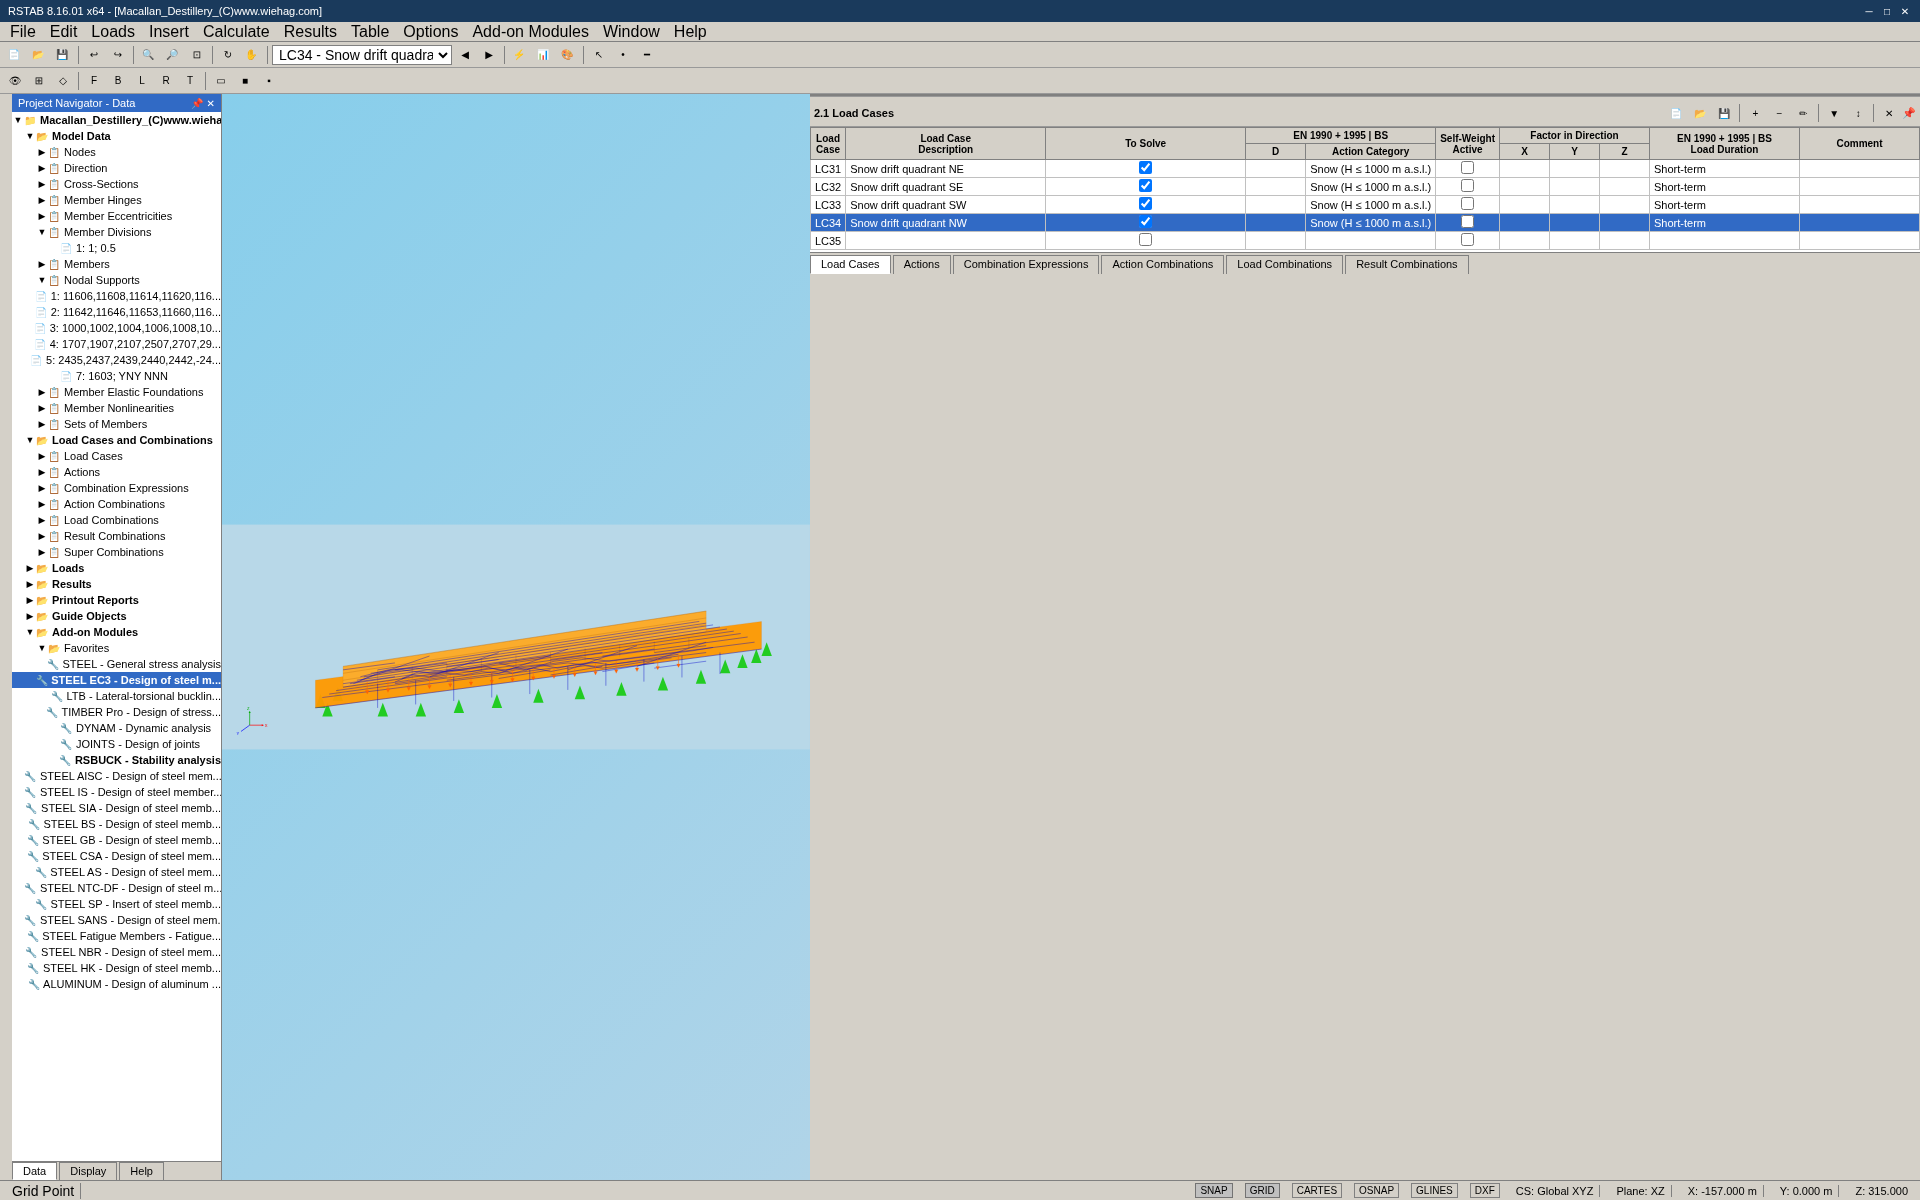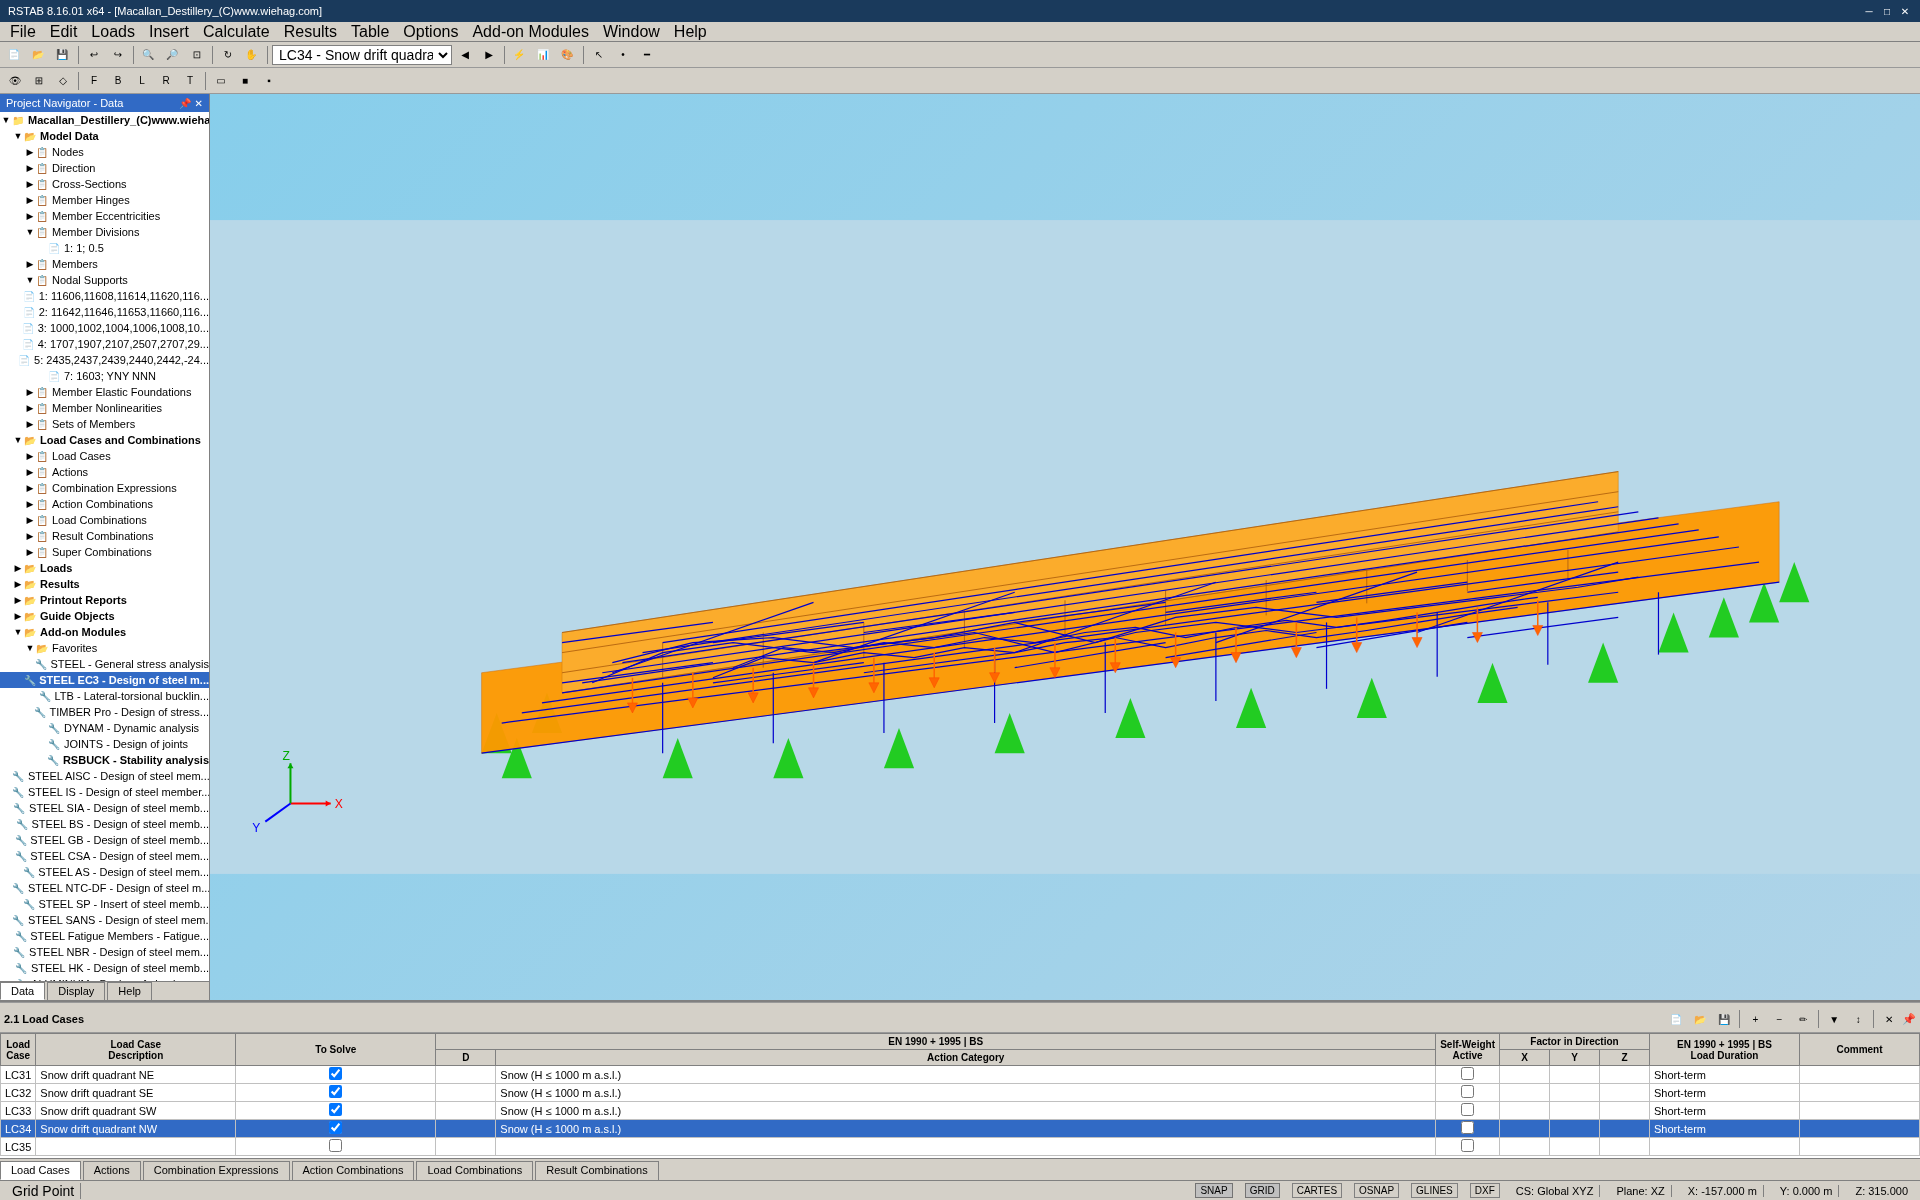--- a/index.html
+++ b/index.html
@@ -15,21 +15,21 @@
     #menu-bar { background: #d4d0c8; height: 20px; display: flex; align-items: center; border-bottom: 1px solid #808080; padding: 0 4px; gap: 2px; }
     #menu-bar .menu-item { padding: 2px 6px; font-size: 16px; cursor: pointer; }
 
     
     #toolbar1, #toolbar2 { background: #d4d0c8; height: 26px; display: flex; align-items: center; padding: 2px 4px; border-bottom: 1px solid #999; gap: 2px; flex-shrink: 0; }
     .toolbar-btn { width: 22px; height: 22px; background: #d4d0c8; border: 1px solid transparent; display: flex; align-items: center; justify-content: center; cursor: pointer; font-size: 10px; }
     .toolbar-separator { width: 1px; height: 18px; background: #808080; margin: 0 2px; }
     .toolbar-dropdown { height: 20px; font-size: 14px; background: #fff; border: 1px solid #808080; padding: 0 2px; width: 180px; }
 
     
-    #main-layout { display: flex; flex-direction: column; height: calc(1200px - 22px - 20px - 26px - 26px - 20px); }
+    #main-layout { display: flex; flex-direction: row; height: calc(1200px - 22px - 20px - 26px - 26px - 20px); padding-left: 12px; }
     #content-area { display: flex; flex: 1; min-height: 0; }
 
     
     #left-panel { width: 210px; background: #d4d0c8; border-right: 1px solid #808080; display: flex; flex-direction: column; flex-shrink: 0; }
     #left-panel-header { background: #316ac5; color: #fff; padding: 3px 6px; font-size: 11px; display: flex; justify-content: space-between; align-items: center; }
     #left-panel-header .panel-controls { display: flex; gap: 3px; }
     #left-panel-header .panel-controls span { cursor: pointer; font-size: 10px; }
     #tree-container { flex: 1; overflow-y: auto; overflow-x: hidden; background: #fff; }
     .tree-item { display: flex; align-items: center; padding: 1px 0; cursor: pointer; white-space: nowrap; }
     .tree-item.selected { background: #316ac5; color: #fff; }

